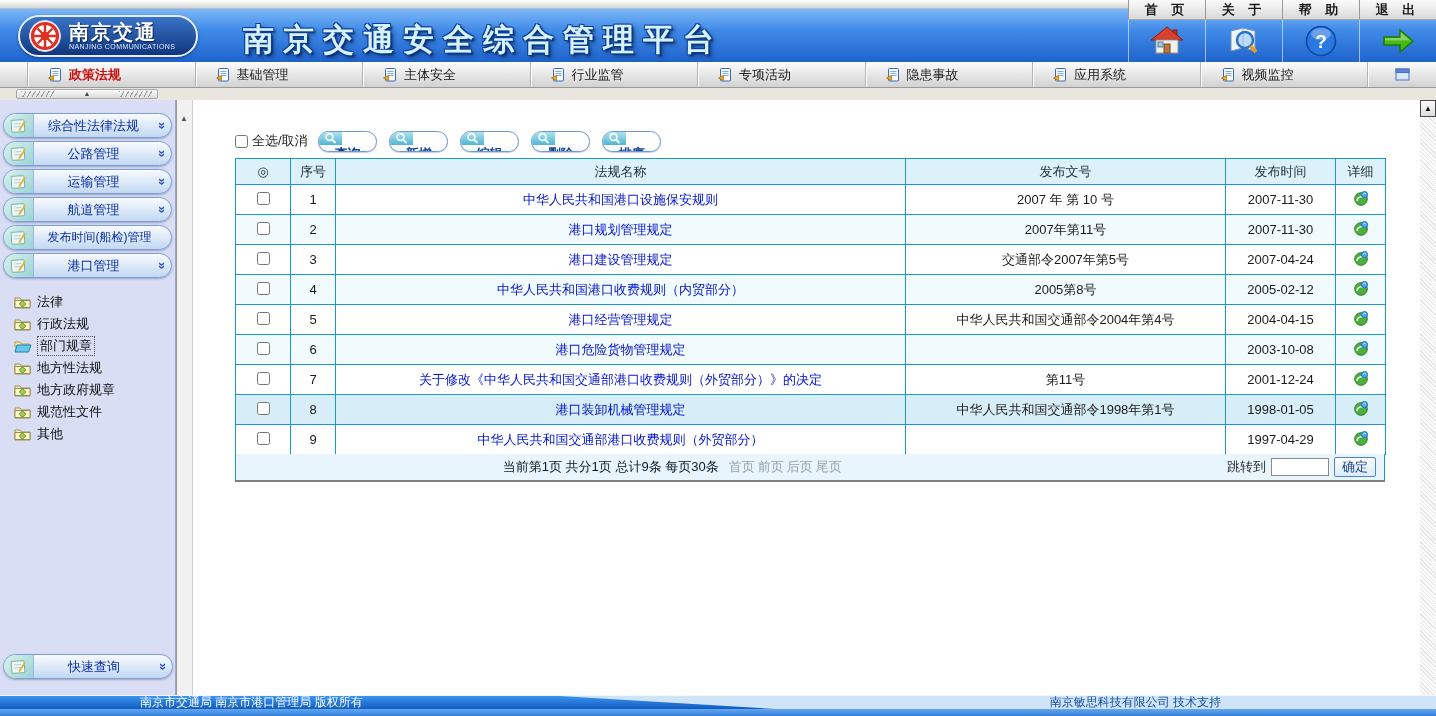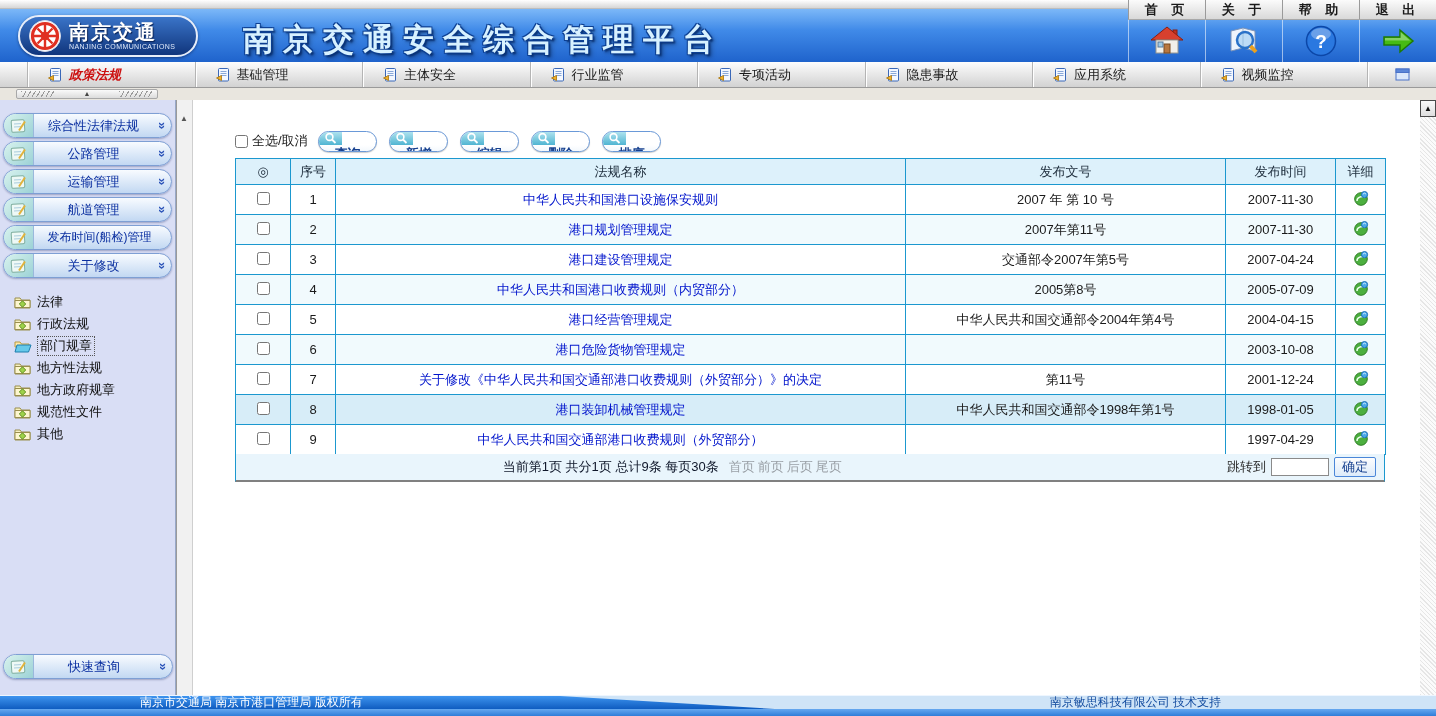--- a/index.html
+++ b/index.html
@@ -33,21 +33,21 @@
   .hdr-icons { position:absolute; left:1128px; top:20px; width:308px; height:42px; display:flex; z-index:3; }
   .hdr-icon-cell { flex:1; display:flex; align-items:center; justify-content:center;
     border-left:1px solid rgba(255,255,255,.55); cursor:pointer; }
 
   
   .tabbar { position:absolute; left:0; top:62px; width:1436px; height:26px; display:flex;
     background:linear-gradient(180deg,#fdfdfd,#d2d2d2); border-bottom:1px solid #9a9a9a; }
   .tab-spacer { width:28px; border-right:1px solid #b4b4b4; }
   .tab { flex:1; display:flex; align-items:center; justify-content:flex-start; gap:7px; padding-left:18px;
     border-right:1px solid #b4b4b4; border-left:1px solid #ffffff; color:#1a1a1a; cursor:pointer; }
-  .tab.active { color:#cc1111; font-weight:bold;font-style:italic; }
+  .tab.active { color:#cc1111; font-weight:bold; }
   .tab-right { width:68px; display:flex; align-items:center; justify-content:center; border-left:1px solid #fff; cursor:pointer; }
 
   
   .collapse-strip { position:absolute; left:0; top:88px; width:1436px; height:12px; background:#e9e6df; }
   .collapse-handle { position:absolute; left:16px; top:1px; width:142px; height:10px;
     background:linear-gradient(180deg,#fafafa,#dcdcdc); border:1px solid #a8a8a8; border-radius:2px;
     display:flex; align-items:center; justify-content:space-between; padding:0 4px; cursor:pointer; }
   .hatch { width:34px; height:6px;
     background:repeating-linear-gradient(120deg,#9a9a9a 0 1px,transparent 1px 4px); }
   .collapse-arrow { font-size:7px; color:#444; line-height:6px; }
@@ -403,21 +403,21 @@
 
         <div class="acc-pill">
           <span class="pill-icon">
             <svg width="18" height="16" viewBox="0 0 18 16">
               <rect x="1.5" y="2" width="13" height="12" rx="1.5" fill="#eef9f6" stroke="#7fae9e" transform="rotate(-4 8 8)"></rect>
               <line x1="4" y1="6" x2="11" y2="5.6" stroke="#aaccdd"></line>
               <line x1="4" y1="9" x2="11" y2="8.6" stroke="#aaccdd"></line>
               <line x1="15" y1="3.5" x2="9" y2="12.5" stroke="#e2b33c" stroke-width="2"></line>
             </svg>
           </span>
-          <span class="pill-label">关于修改</span>
+          <span class="pill-label">港口管理</span>
           <span class="pill-chevron">»</span>
         </div>
       </div>
 
     <div class="tree">
 
         <div class="tree-item">
           <span class="icon-closed" style="line-height:0;">
             <svg width="17" height="14" viewBox="0 0 17 14">
               <path d="M1 3 h5 l1.5 2 H16 v8 H1 z" fill="#f7f0c0" stroke="#9a8f4e"></path>
@@ -656,21 +656,21 @@
                 </svg>
               </span>
             </td>
           </tr>
 
           <tr>
             <td><input type="checkbox" class="row-check" style=""></td>
             <td>4</td>
             <td><a class="reg-link">中华人民共和国港口收费规则（内贸部分）</a></td>
             <td>2005第8号</td>
-            <td>2005-07-09</td>
+            <td>2005-02-12</td>
             <td>
               <span class="detail-btn">
                 <svg width="16" height="16" viewBox="0 0 16 16">
                   <circle cx="8" cy="9" r="6.3" fill="#4caf3f" stroke="#2d7d24"></circle>
                   <path d="M4 11 A 5 4.2 0 0 1 12 7.5" stroke="#eaffea" fill="none" stroke-width="1.5"></path>
                   <circle cx="11.5" cy="4.6" r="3.1" fill="#4aa8e8" stroke="#1d6fb8"></circle>
                   <path d="M9.9 4.2 a 2 2 0 0 1 3.1 -0.2" stroke="#cfe8ff" fill="none"></path>
                 </svg>
               </span>
             </td>

